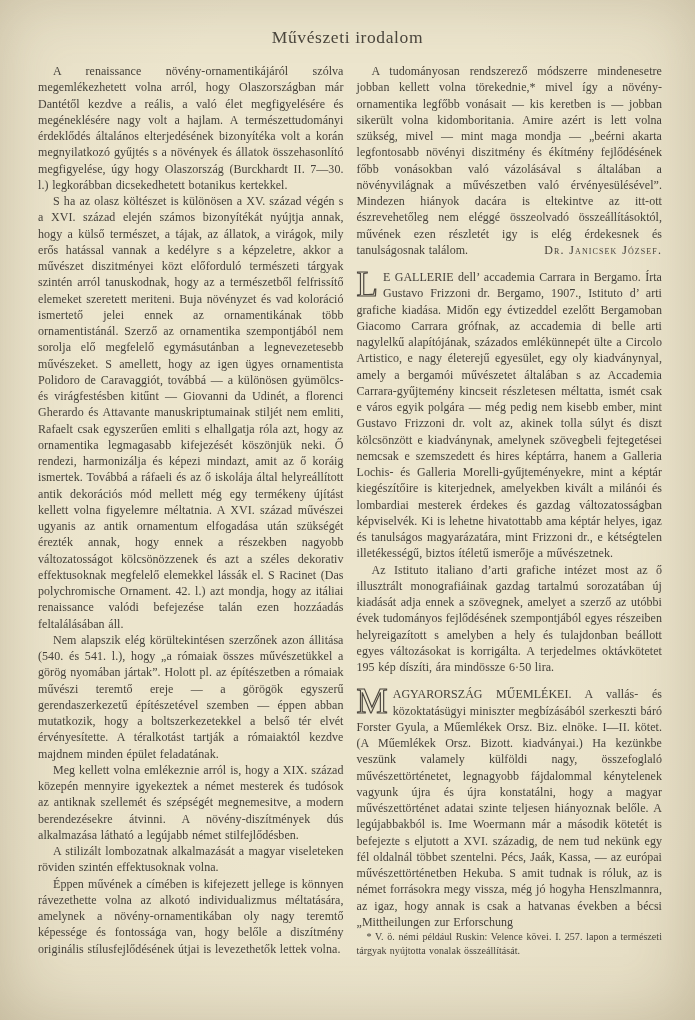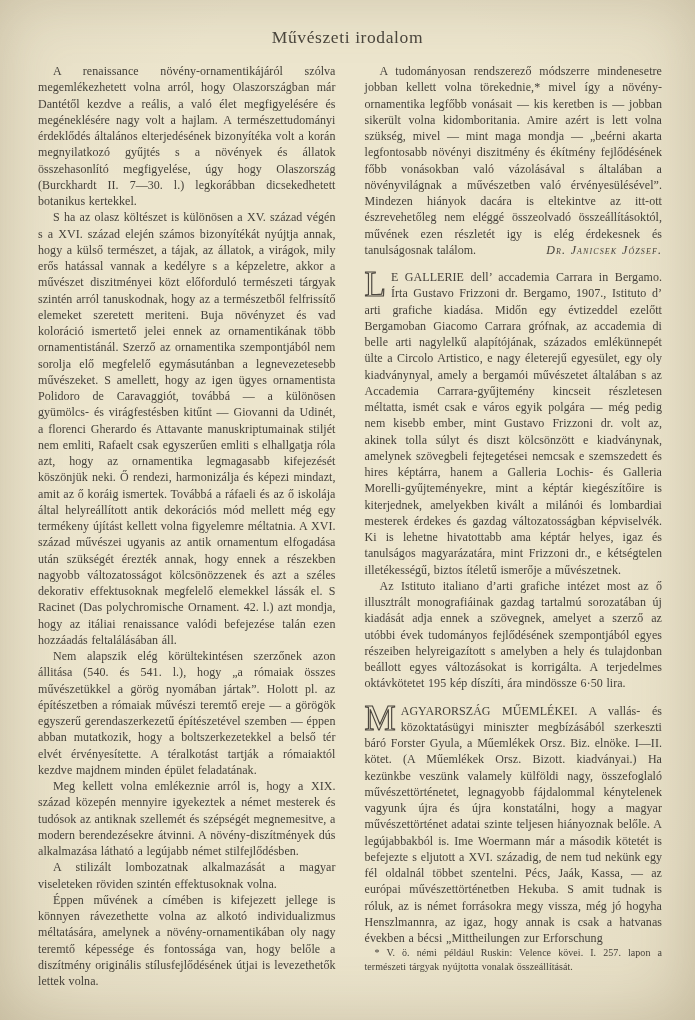--- a/index.html
+++ b/index.html
@@ -18,21 +18,21 @@
   }
   .page-header{
     margin-top:27px;
     text-align:center;
     font-size:17.5px;
     letter-spacing:.6px;
     color:#4a453c;
   }
   .columns{
     display:flex;
-    gap:29px;
+    gap:13px;
     padding:0 33px 0 38px;
     margin-top:15px;
   }
   .col{
     flex:1 1 0;
     min-width:0;
     font-size:12px;
     line-height:16.25px;
     text-align:justify;
     letter-spacing:.05px;
@@ -42,21 +42,20 @@
   .para.no-indent{text-indent:0;}
   .section-gap{margin-top:11px;}
   .sig-row{
     margin-top:-16.25px;
     text-align:right;
     text-indent:0;
   }
   .sig-smallcaps{
     font-variant:small-caps;
     letter-spacing:1.1px;
-    font-style:italic;
   }
   .dropcap{
     float:left;
     font-size:35px;
     line-height:27px;
     padding:2px 5px 0 0;
     color:#4b463e;
     font-weight:400;
   }
   @supports (-webkit-text-stroke: 1px black){

